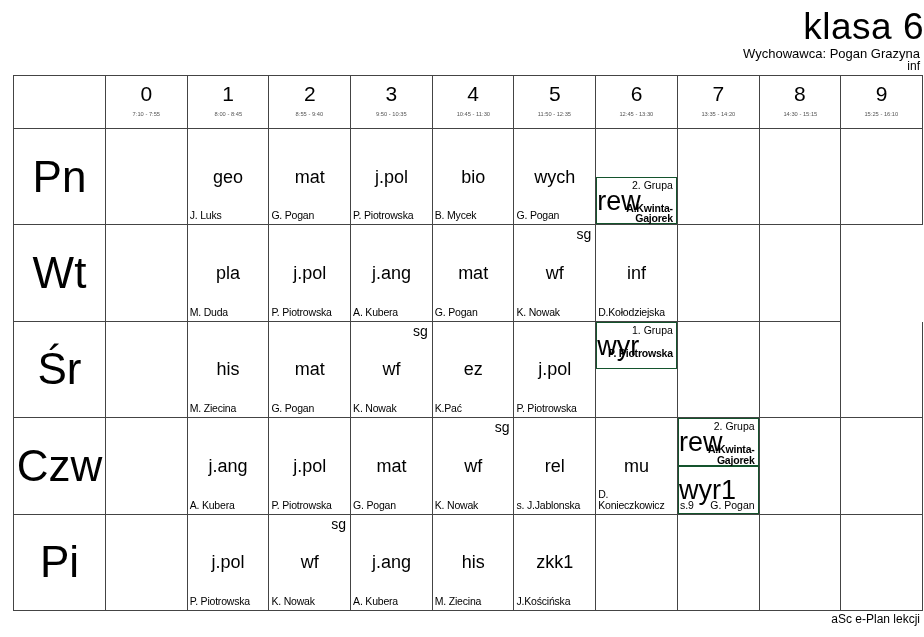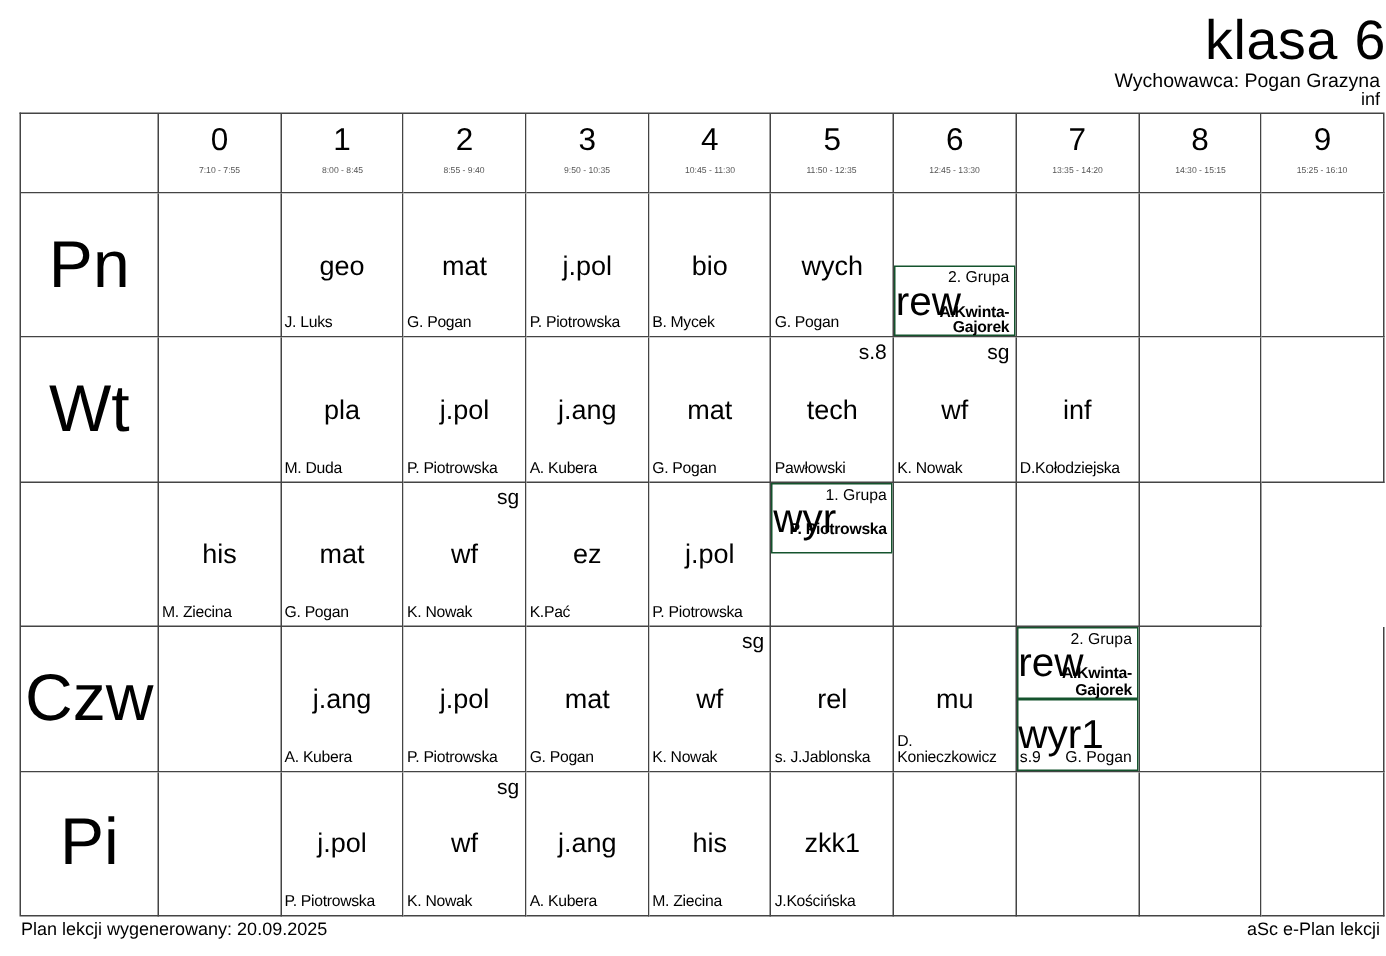--- a/index.html
+++ b/index.html
@@ -134,38 +134,34 @@
         </div>
       <div class="c">
           <span class="teacher">A. Kubera</span>
           <span class="subject">j.ang</span>
         </div>
       <div class="c">
           <span class="teacher">G. Pogan</span>
           <span class="subject">mat</span>
         </div>
       <div class="c">
-          <span class="room">s.8</span>
-          <span class="teacher">Pawłowski</span>
-          <span class="subject">tech</span>
-        </div>
-      <div class="c">
           <span class="room">sg</span>
           <span class="teacher">K. Nowak</span>
           <span class="subject">wf</span>
         </div>
       <div class="c">
           <span class="teacher">D.Kołodziejska</span>
           <span class="subject">inf</span>
         </div>
       <div class="c"></div>
       <div class="c"></div>
     </div>
 
     <div class="row drow">
+      <div class="c day">Śr</div>
       <div class="c"></div>
       <div class="c">
           <span class="teacher">M. Ziecina</span>
           <span class="subject">his</span>
         </div>
       <div class="c">
           <span class="teacher">G. Pogan</span>
           <span class="subject">mat</span>
         </div>
       <div class="c">
@@ -262,16 +258,15 @@
           <span class="subject">zkk1</span>
         </div>
       <div class="c"></div>
       <div class="c"></div>
       <div class="c"></div>
       <div class="c"></div>
     </div>
 
   </div>
 
-  <div class="footL">Plan lekcji wygenerowany: 20.09.2025</div>
   <div class="footR">aSc e-Plan lekcji</div>
 
 </div>
 
 </body></html>

